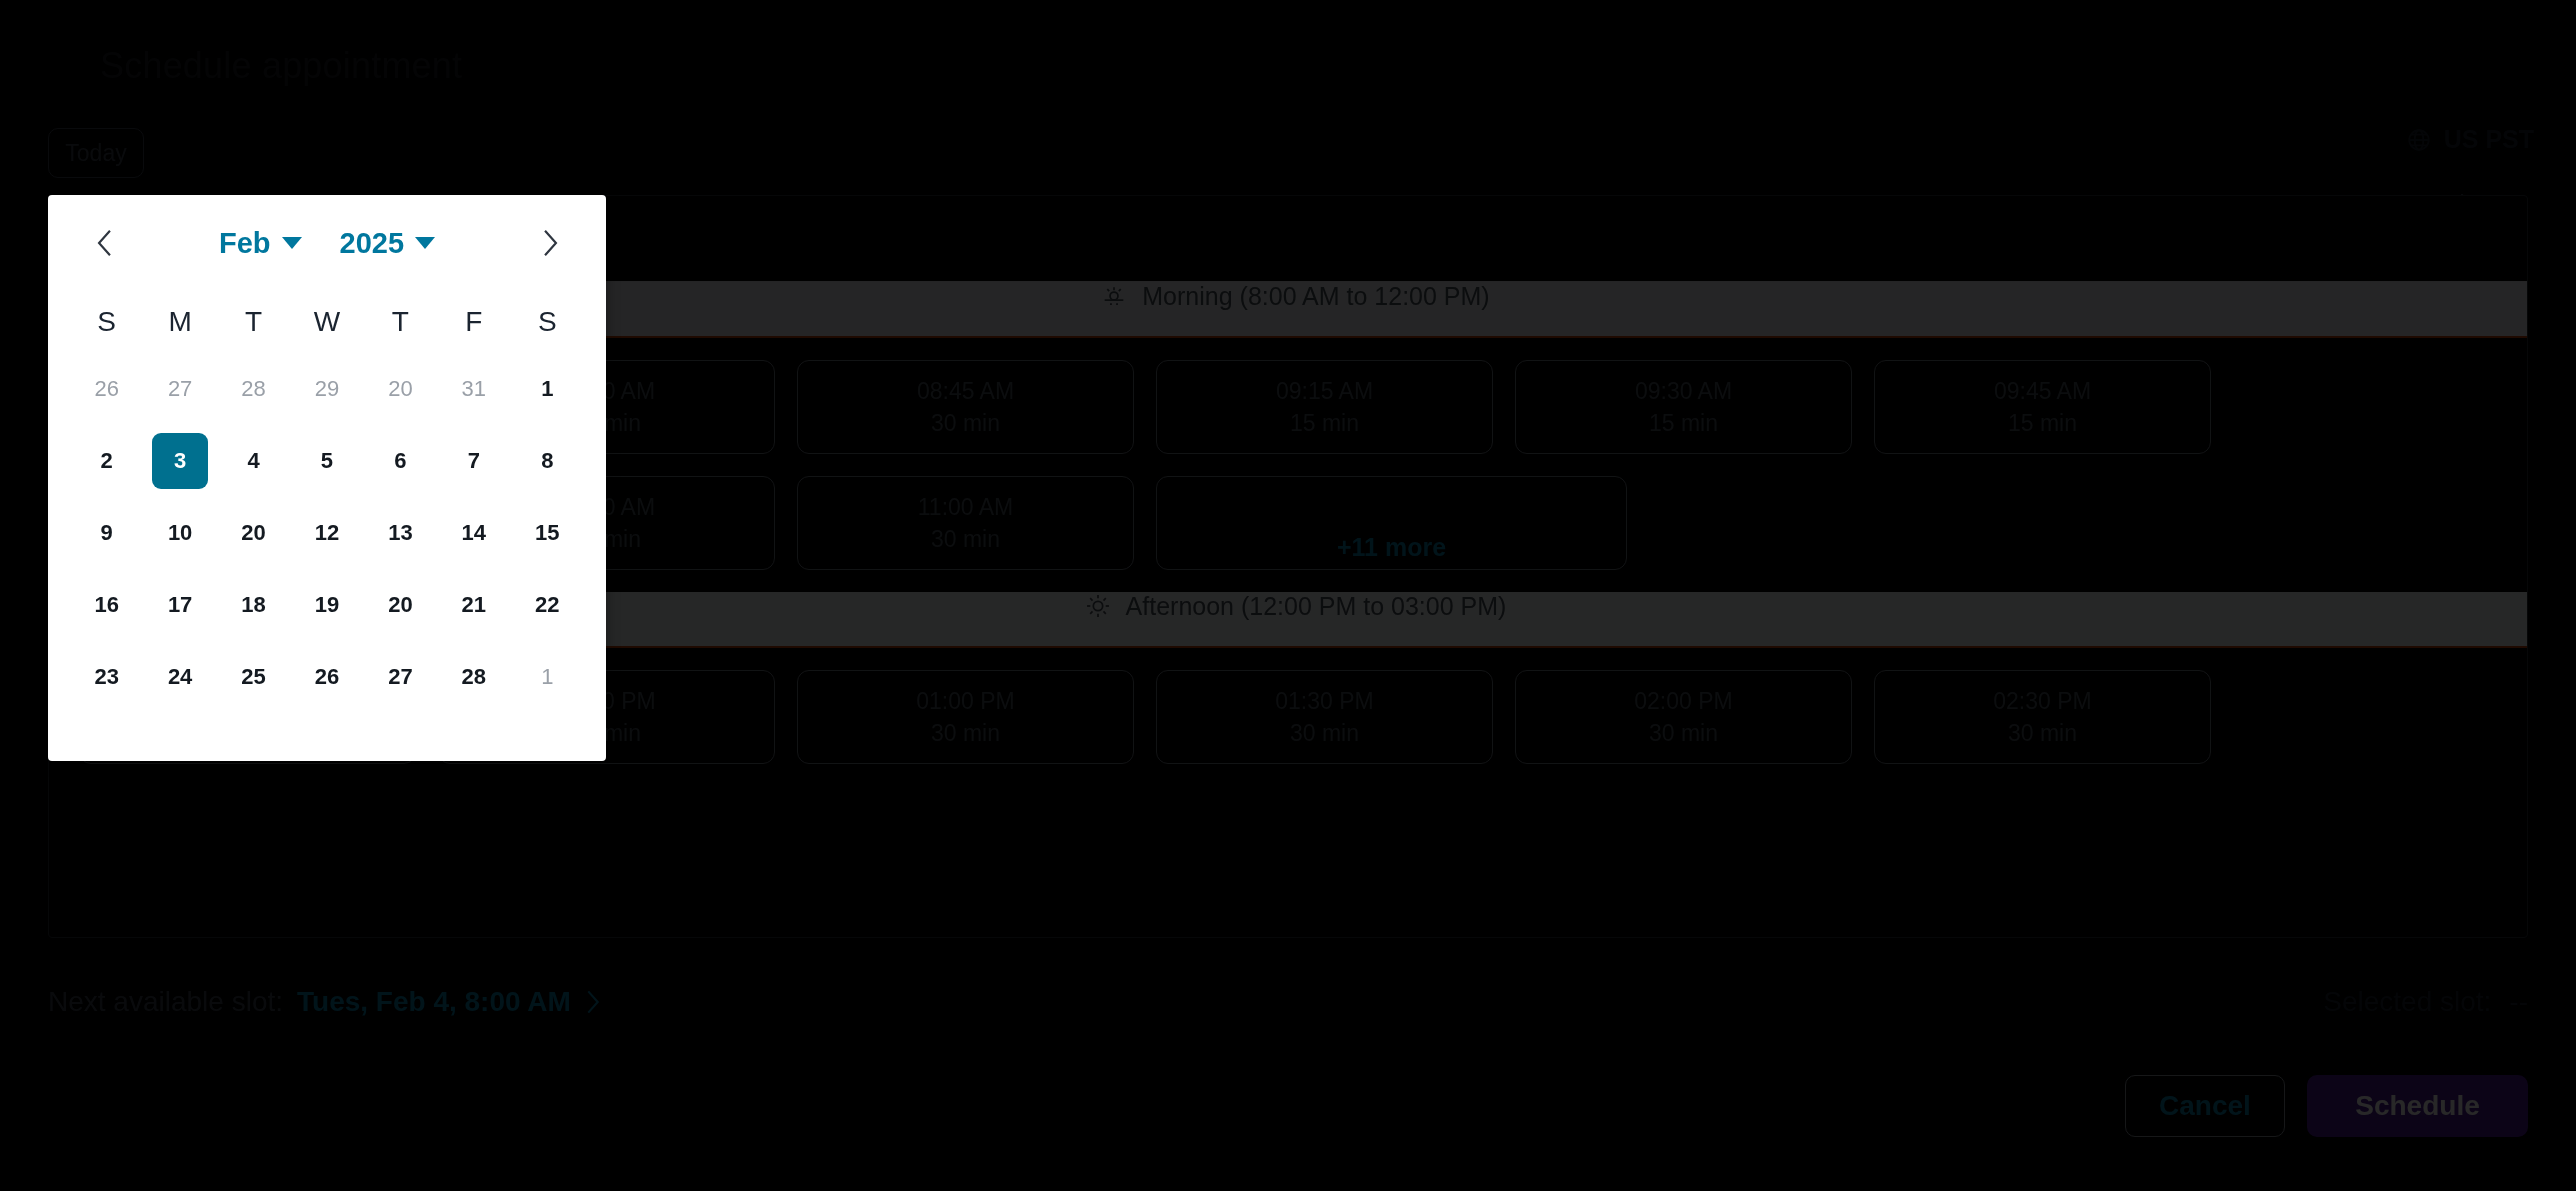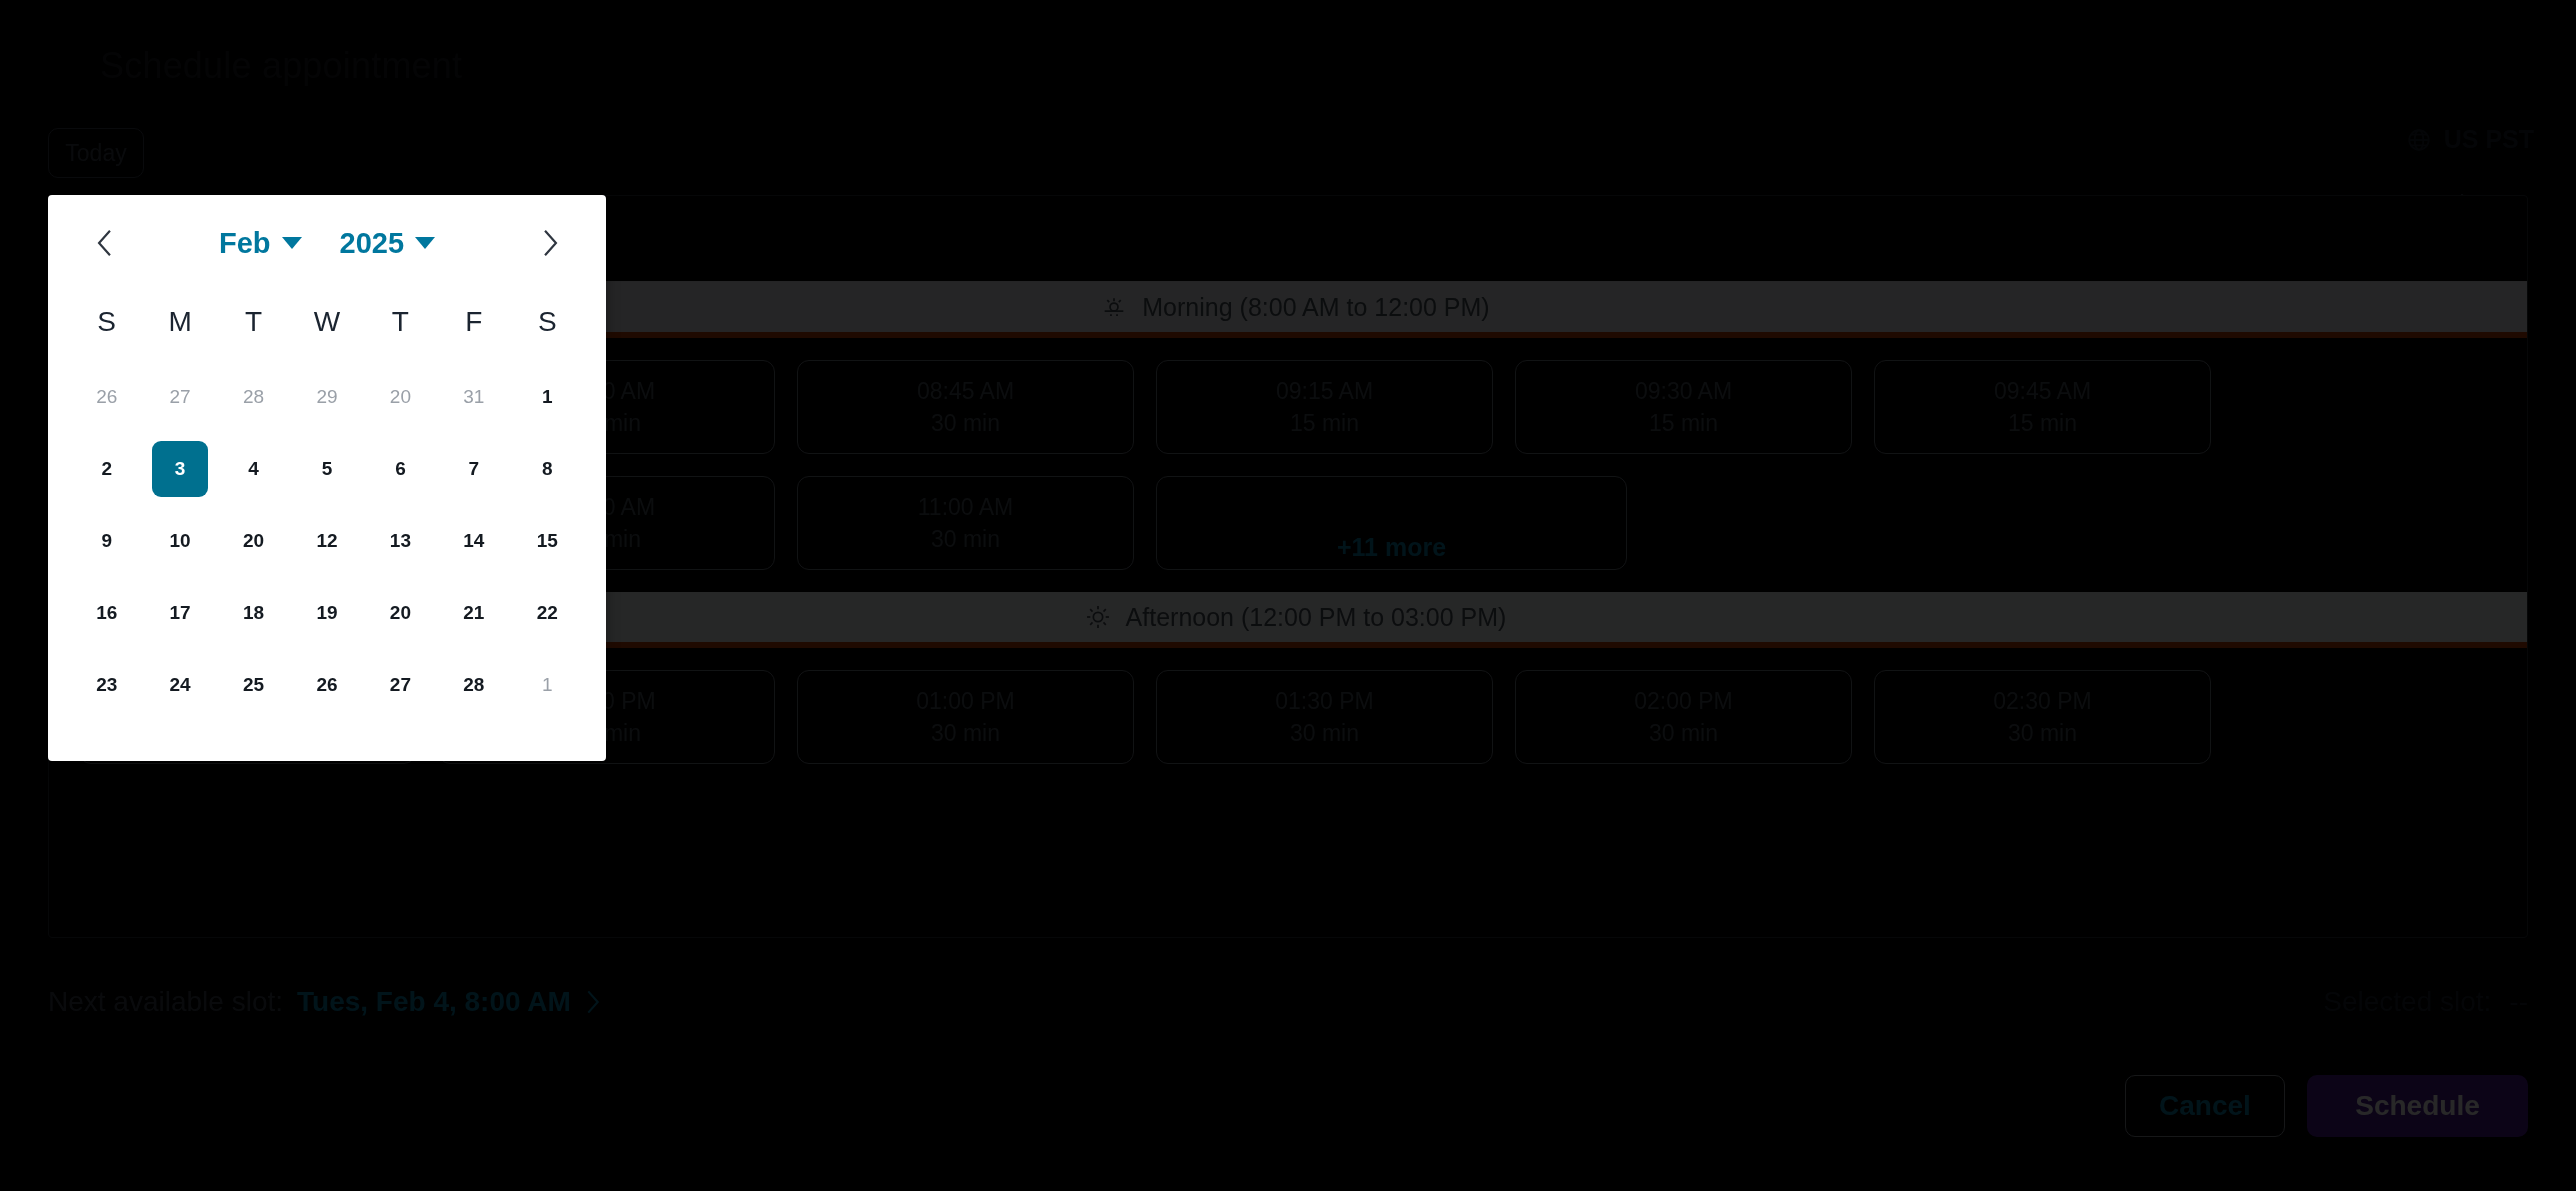--- a/index.html
+++ b/index.html
@@ -118,24 +118,23 @@
     font-size: 33px;
     font-weight: 700;
     color: #141a21;
     margin-left: 4px;
   }
 
   .section-bar {
     height: 56px;
     background: #e9ebee;
     display: flex;
-    align-items: center;
     justify-content: center;
     gap: 14px;
-    border-bottom: 6px solid #c2410c;
+    border-bottom: 2px solid #c2410c;
     margin-left: 14px;
   }
   .section-bar.afternoon { background: #f3f5f7; }
   .section-label { font-size: 25px; color: #4a525c; }
   .sun-icon { width: 28px; height: 28px; display: block; }
 
   .slot-grid {
     display: flex;
     flex-wrap: wrap;
     gap: 22px;
@@ -263,22 +262,22 @@
     row-gap: 0;
   }
   .dp-dow {
     height: 62px;
     display: flex; align-items: center; justify-content: center;
     font-size: 28px;
     color: #1b2430;
   }
   .dp-day {
     height: 72px;
-    display: flex; align-items: flex-end; justify-content: center;
-    font-size: 19px;
+    display: flex; align-items: center; justify-content: center;
+    font-size: 22px;
     color: #141a21;
     font-weight: 700;
     cursor: pointer;
   }
   .dp-day.muted { color: #9aa0a8; font-weight: 400; }
   .dp-day .pill {
     width: 56px; height: 56px;
     display: flex; align-items: center; justify-content: center;
     border-radius: 9px;
   }

